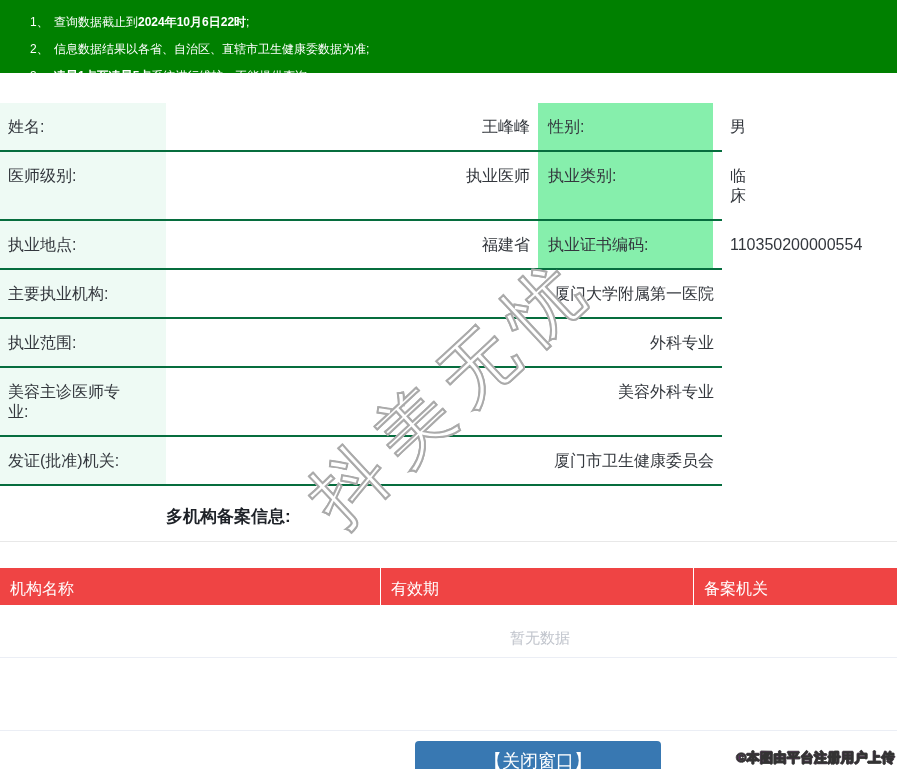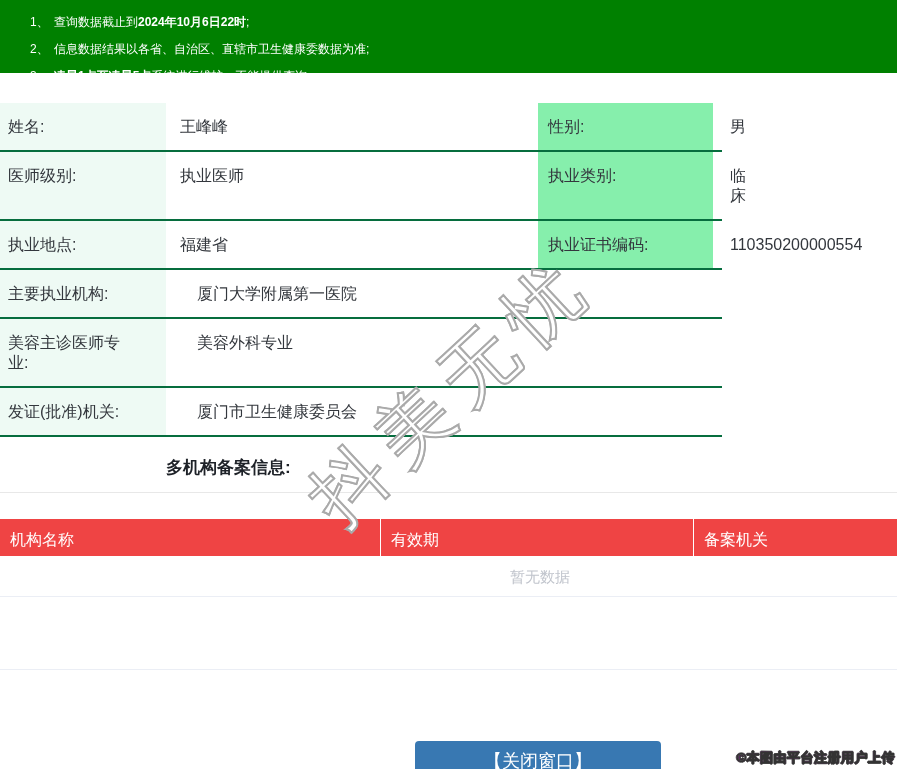--- a/index.html
+++ b/index.html
@@ -27,21 +27,21 @@
   
   .info-table { margin-top:30px; width:722px; }
   .irow {
     display:grid;
     grid-template-columns:166px 372px 175px 1fr;
     border-bottom:2px solid #066d3e;
   }
   .irow.wide { grid-template-columns:166px 1fr;gap:17px; }
   .cell { padding:14px 8px 13px 8px; font-size:16px; line-height:20px; }
   .cell.lab  { background:#eefaf4; padding-right:45px; }
-  .cell.val  { padding-left:14px; }
+  .cell.val  { padding-left:14px;text-align:right; }
   .cell.lab2 { background:#86efac; padding-left:10px; }
   .cell.val2 { padding-left:17px; }
 
   
   .section-title {
     margin:19px 0 0 166px;
     text-align:left;
     font-size:17px;
     font-weight:bold;
     color:#1e2228;
@@ -53,21 +53,21 @@
     grid-template-columns:381px 313px 1fr;
     background:#ef4444;
     height:37px;
   }
   .hcell {
     color:#fff; font-size:16px; line-height:41px;
     padding-left:10px;
     border-right:1px solid #fff;
   }
   .hcell:last-child { border-right:none; }
-  .empty-row { height:41px; border-bottom:1px solid #ebeef5; }
+  .empty-row { height:41px; border-bottom:1px solid #ebeef5;margin-top:12px; }
   .empty-row span {
     display:block; margin-left:183px;
     text-align:center; line-height:41px;
     color:#c0c4cc; font-size:15px;
   }
   .bottom-spacer { height:73px; border-bottom:1px solid #ebeef5; }
 
   
   .close-btn {
     position:absolute; left:415px; top:741px;
@@ -126,20 +126,24 @@
     <div class="cell lab">执业地点:</div>
     <div class="cell val">福建省</div>
     <div class="cell lab2">执业证书编码:</div>
     <div class="cell val2">110350200000554</div>
   </div>
   <div class="irow wide">
     <div class="cell lab">主要执业机构:</div>
     <div class="cell val">厦门大学附属第一医院</div>
   </div>
   <div class="irow wide">
+    <div class="cell lab">执业范围:</div>
+    <div class="cell val">外科专业</div>
+  </div>
+  <div class="irow wide">
     <div class="cell lab">美容主诊医师专业:</div>
     <div class="cell val">美容外科专业</div>
   </div>
   <div class="irow wide">
     <div class="cell lab">发证(批准)机关:</div>
     <div class="cell val">厦门市卫生健康委员会</div>
   </div>
 </div>
 
 <div class="section-title">多机构备案信息:</div>

